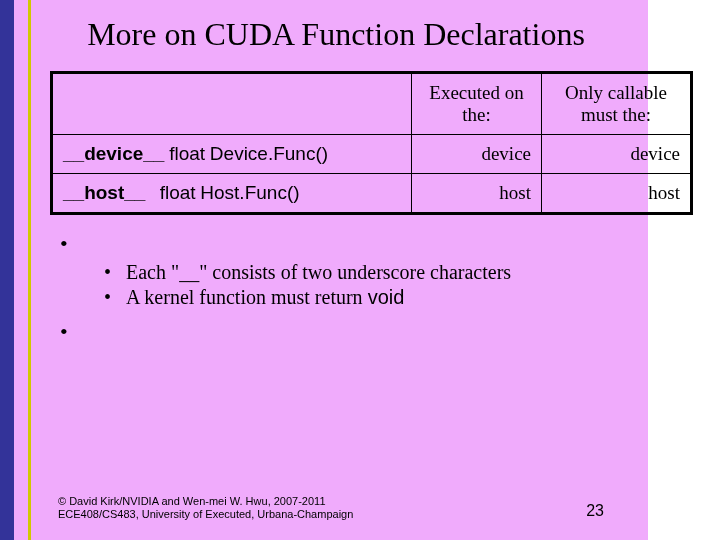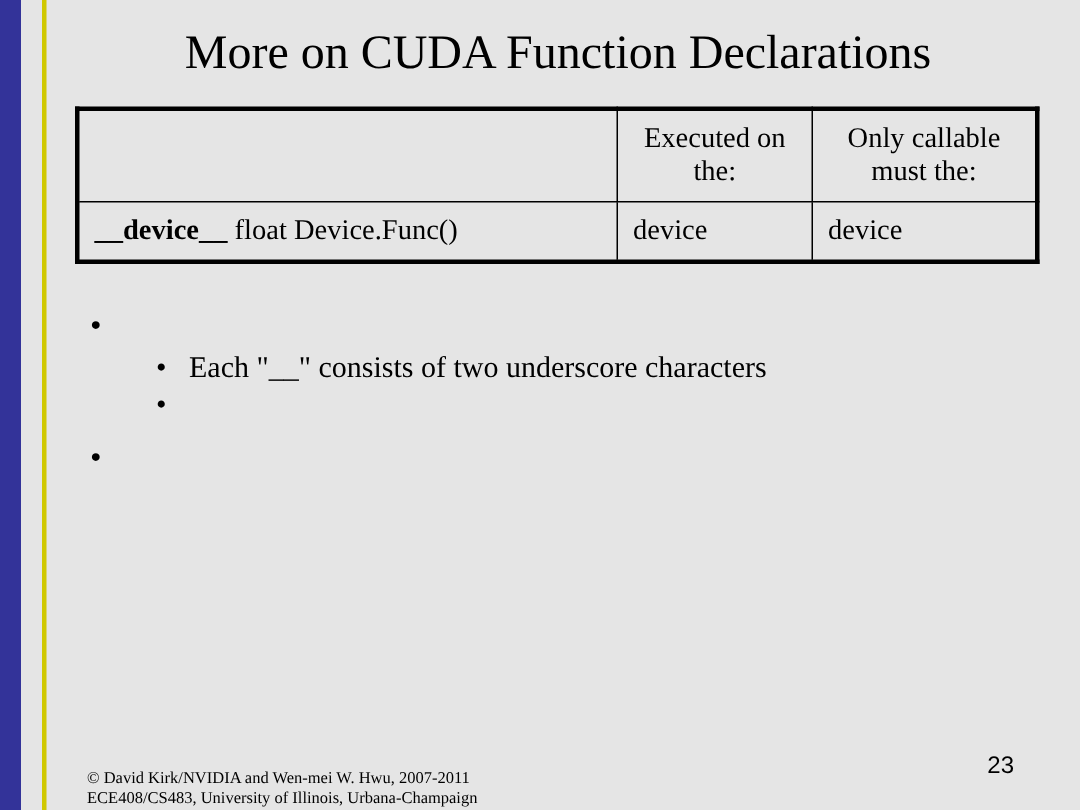--- a/index.html
+++ b/index.html
@@ -1,69 +1,69 @@
 <!DOCTYPE html>
 <html><head>
 <meta charset="utf-8">
 <style>
   * { margin: 0; padding: 0; box-sizing: border-box; }
   html, body { width: 720px; height: 540px; background: #fff; font-family: "Times New Roman", Times, serif; }
   .slide {
     position: relative;
-    width: 720px;
+    width: 648px;
     height: 540px;
-    background: #e5e5e5;
+    background: #f0abfc;
     border-left: 14px solid #333399;
     padding: 12px 20px 10px 30px;
   }
   .accent-stripe {
     position: absolute;
     left: 14px;
     top: 0;
     width: 3px;
     height: 540px;
     background: #d0c800;
   }
   .title {
     font-size: 32px;
     text-align: center;
     margin: 4px 0 18px 0;
     font-weight: normal;
   }
   table.decl {
     border-collapse: collapse;
     width: 640px;
-    margin: 0 0 28px 6px;
+    margin: 0 0 16px 6px;
     border: 3px solid #000;
     table-layout: fixed;
   }
   table.decl th, table.decl td {
     border: 1px solid #000;
     padding: 8px 10px;
     font-size: 19px;
     vertical-align: middle;
   }
   table.decl th {
     font-weight: normal;
     text-align: center;
   }
-  table.decl td.centered { text-align: left; }
-  .mono { font-family: Liberation Serif, serif; }
+  table.decl td.centered { text-align: right; }
+  .mono { font-family: Liberation Sans, sans-serif; }
   .bold { font-weight: bold; }
   .notes { margin: 6px 0 0 16px; font-size: 22px; }
   .notes .b1 { display: flex; margin: 6px 0 4px 0; }
   .notes .b1 .dot { width: 26px; font-size: 22px; }
   .notes .b2 { display: flex; margin: 2px 0 2px 44px; font-size: 20px; }
   .notes .b2 .dot { width: 22px; }
   .footer {
     position: absolute;
     left: 44px;
-    bottom: 0;
+    bottom: 18px;
     font-size: 11px;
-    font-family: Liberation Serif, serif;
+    font-family: Liberation Sans, sans-serif;
     line-height: 1.25;
   }
   .pagenum {
     position: absolute;
     right: 44px;
     bottom: 20px;
     font-size: 16px;
     font-family: Arial, Helvetica, sans-serif;
   }
 </style>
@@ -89,37 +89,49 @@
     </tr>
     <tr>
       <td>
         <span class="mono bold">__device__</span>
         <span class="mono">float</span>
         <span class="mono">Device.Func()</span>
       </td>
       <td class="centered">device</td>
       <td class="centered">device</td>
     </tr>
+    <tr>
+      <td>
+        <span class="mono bold">__host__</span>&nbsp;&nbsp;
+        <span class="mono">float</span>
+        <span class="mono">Host.Func()</span>
+      </td>
+      <td class="centered">host</td>
+      <td class="centered">host</td>
+    </tr>
   </tbody>
     </table>
 
   <div class="notes">
     <div class="b1">
       <span class="dot">•</span>
     </div>
     <div class="b2">
       <span class="dot">•</span>
       <span>Each "__" consists of two underscore characters</span>
     </div>
     <div class="b2">
       <span class="dot">•</span>
+      <span>
+        <span>A kernel function must return </span><span class="mono">void</span>
+      </span>
     </div>
     <div class="b1" style="margin-top:10px">
       <span class="dot">•</span>
     </div>
   </div>
 
   <div class="footer">
     <div>© David Kirk/NVIDIA and Wen-mei W. Hwu, 2007-2011</div>
-    <div>ECE408/CS483, University of Illinois, Urbana-Champaign</div>
+    <div>ECE408/CS483, University of Executed, Urbana-Champaign</div>
   </div>
   <div class="pagenum">23</div>
 </div>
 
 </body></html>

